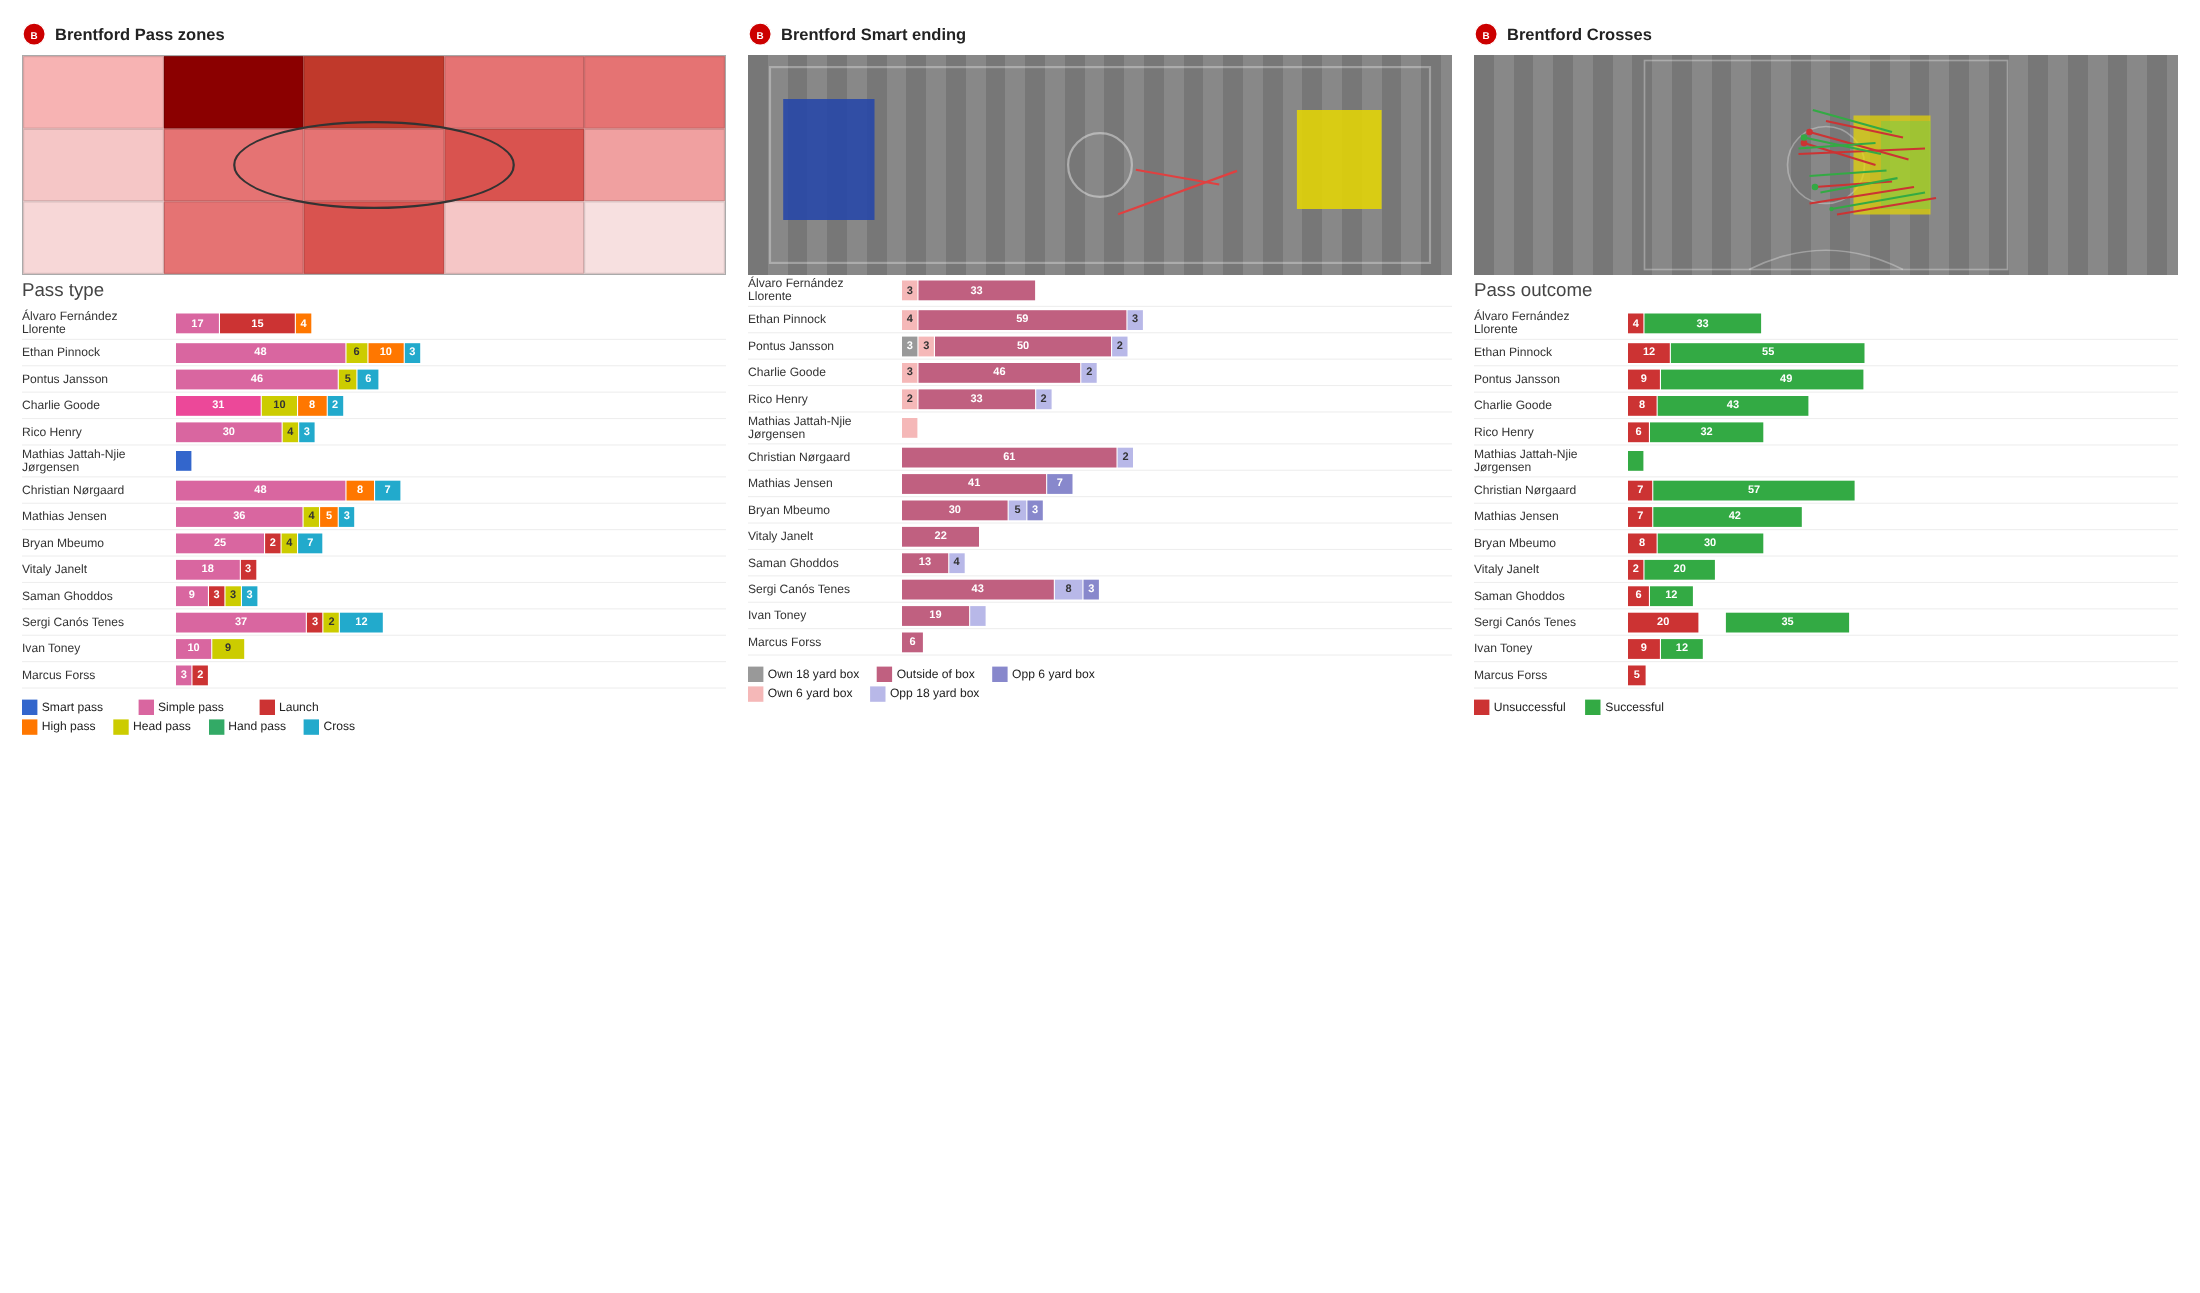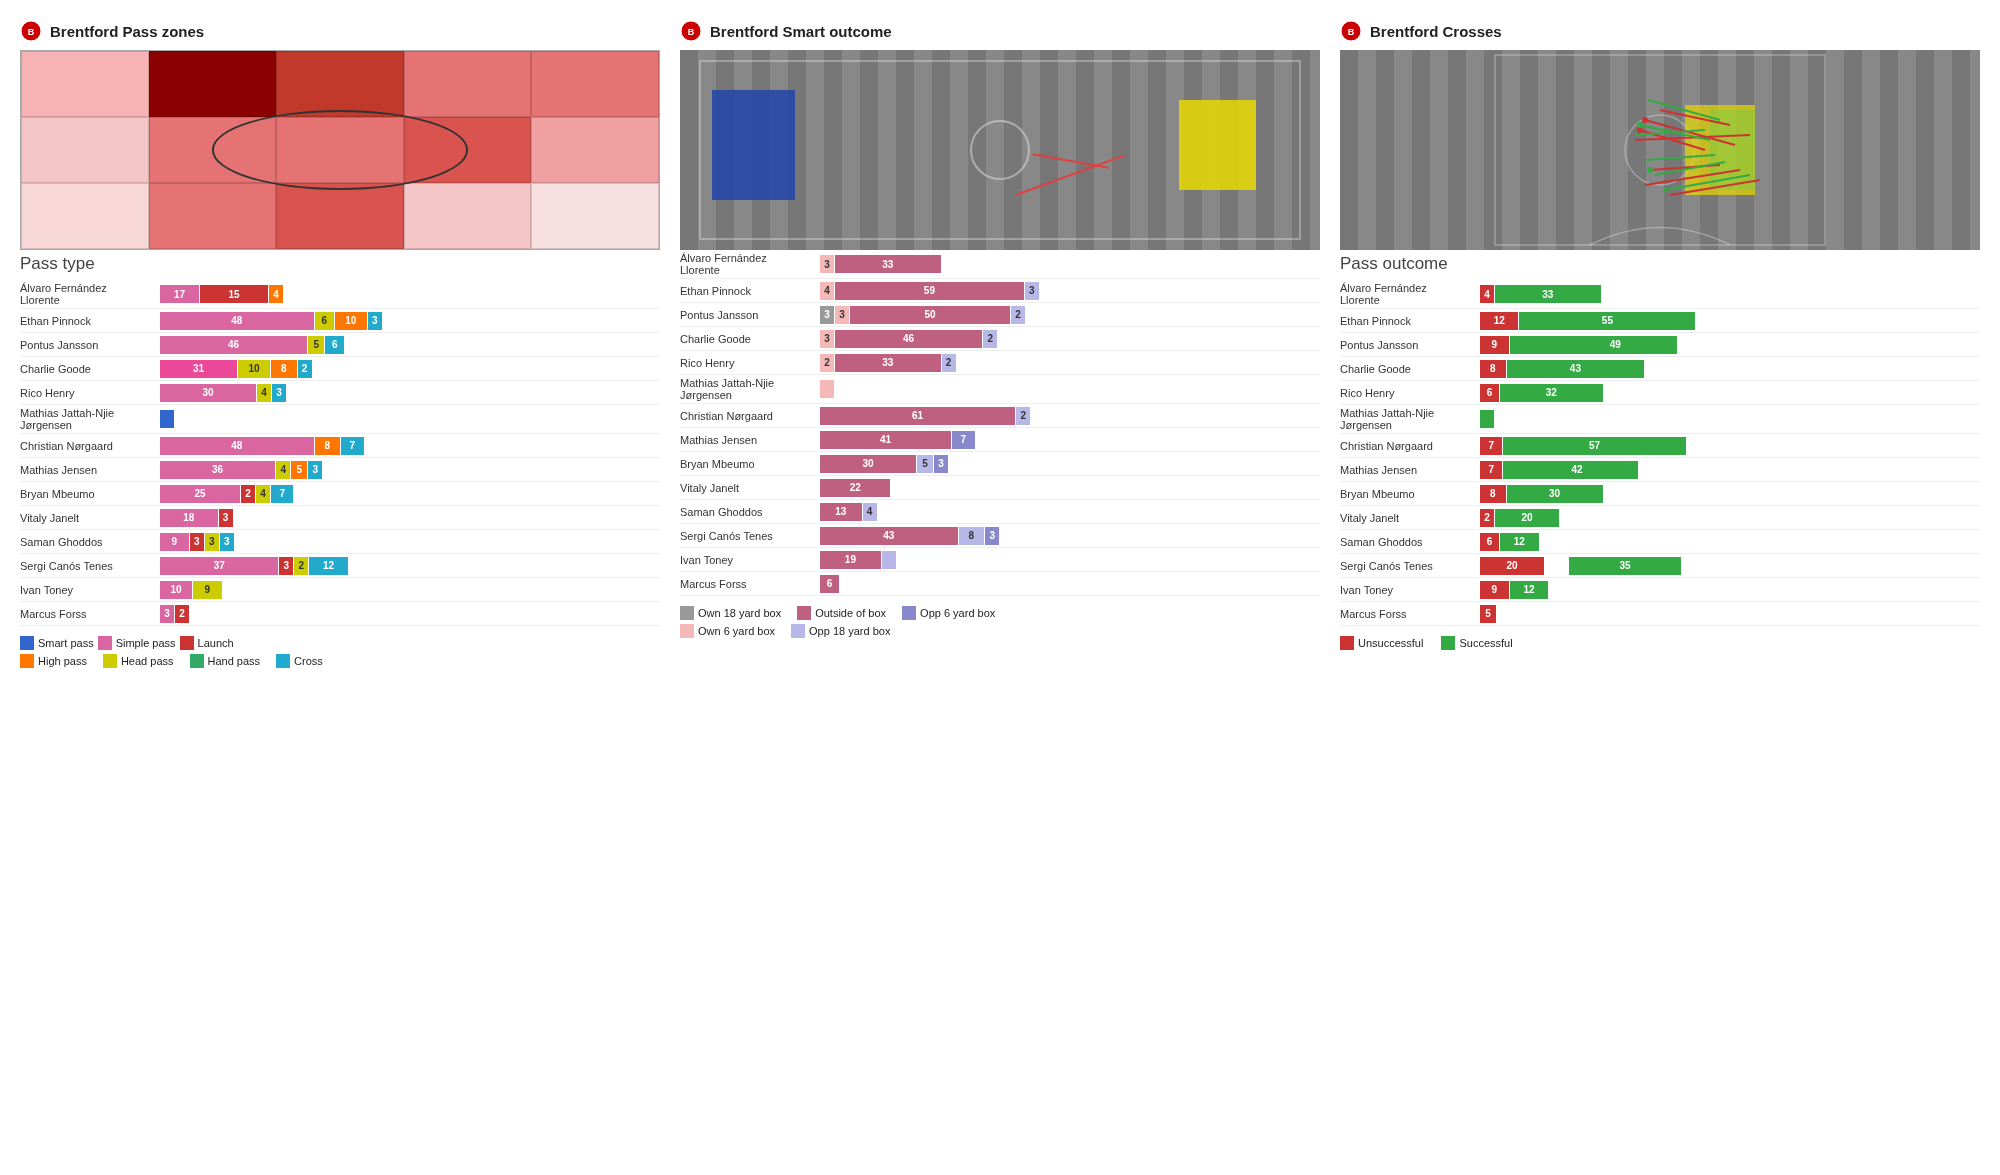--- a/index.html
+++ b/index.html
@@ -181,21 +181,21 @@
           <div class="player-name" style="white-space: pre-line;">Marcus Forss</div>
           <div class="bars-container">
             <div class="bar" style="width: 14px; background: rgb(217, 102, 160);">3</div>
             <div class="bar" style="width: 14px; background: rgb(204, 51, 51);">2</div>
           </div>
         </div>
       </div>
 
     <div class="legend-section" id="pass-type-legend">
         <div style="display: flex; flex-direction: column; gap: 4px;">
-          <div style="display: flex; gap: 4px; align-items: center;">
+          <div style="display: flex; gap: 32px; align-items: center;">
             <div class="legend-item">
               <span class="legend-box" style="background: rgb(51, 102, 204);"></span>
               <span>Smart pass</span>
             </div>
             <div class="legend-item">
               <span class="legend-box" style="background: rgb(217, 102, 160);"></span>
               <span>Simple pass</span>
             </div>
             <div class="legend-item">
               <span class="legend-box" style="background: rgb(204, 51, 51);"></span>
@@ -223,21 +223,21 @@
         </div>
       </div>
   </div>
 
   <div class="panel">
     <div class="panel-title">
       <svg width="22" height="22" viewBox="0 0 22 22">
         <circle cx="11" cy="11" r="10" fill="#cc0000" stroke="#fff" stroke-width="1"></circle>
         <text x="11" y="15" text-anchor="middle" fill="#fff" font-size="9" font-weight="bold">B</text>
       </svg>
-      <span>Brentford Smart outcome</span>
+      <span>Brentford Smart ending</span>
     </div>
 
     <div class="smart-pitch smart-pitch-bg">
       <div class="sp-rect-blue"></div>
       <div class="sp-rect-yellow"></div>
 
       <div style="position:absolute;left:50%;top:50%;transform:translate(-50%,-50%);width:60px;height:60px;border:2px solid rgba(255,255,255,0.4);border-radius:50%;"></div>
 
       <div style="position:absolute;left:52%;top:62%;width:18%;height:2px;background:#e04040;transform:rotate(-20deg);"></div>
       <div style="position:absolute;left:55%;top:55%;width:12%;height:2px;background:#e04040;transform:rotate(10deg);"></div>
@@ -444,21 +444,21 @@
           <div class="player-name" style="white-space: pre-line;">Ethan Pinnock</div>
           <div class="bars-container">
             <div class="bar" style="width: 38.4px; background: rgb(204, 51, 51);">12</div>
             <div class="bar" style="width: 176px; background: rgb(51, 170, 68);">55</div>
           </div>
         </div>
         <div class="player-row">
           <div class="player-name" style="white-space: pre-line;">Pontus Jansson</div>
           <div class="bars-container">
             <div class="bar" style="width: 28.8px; background: rgb(204, 51, 51);">9</div>
-            <div class="bar" style="width: 167px; background: rgb(51, 170, 68); padding-left: 44px;">49</div>
+            <div class="bar" style="width: 184px; background: rgb(51, 170, 68); padding-left: 44px;">49</div>
           </div>
         </div>
         <div class="player-row">
           <div class="player-name" style="white-space: pre-line;">Charlie Goode</div>
           <div class="bars-container">
             <div class="bar" style="width: 25.6px; background: rgb(204, 51, 51);">8</div>
             <div class="bar" style="width: 137.6px; background: rgb(51, 170, 68);">43</div>
           </div>
         </div>
         <div class="player-row">

